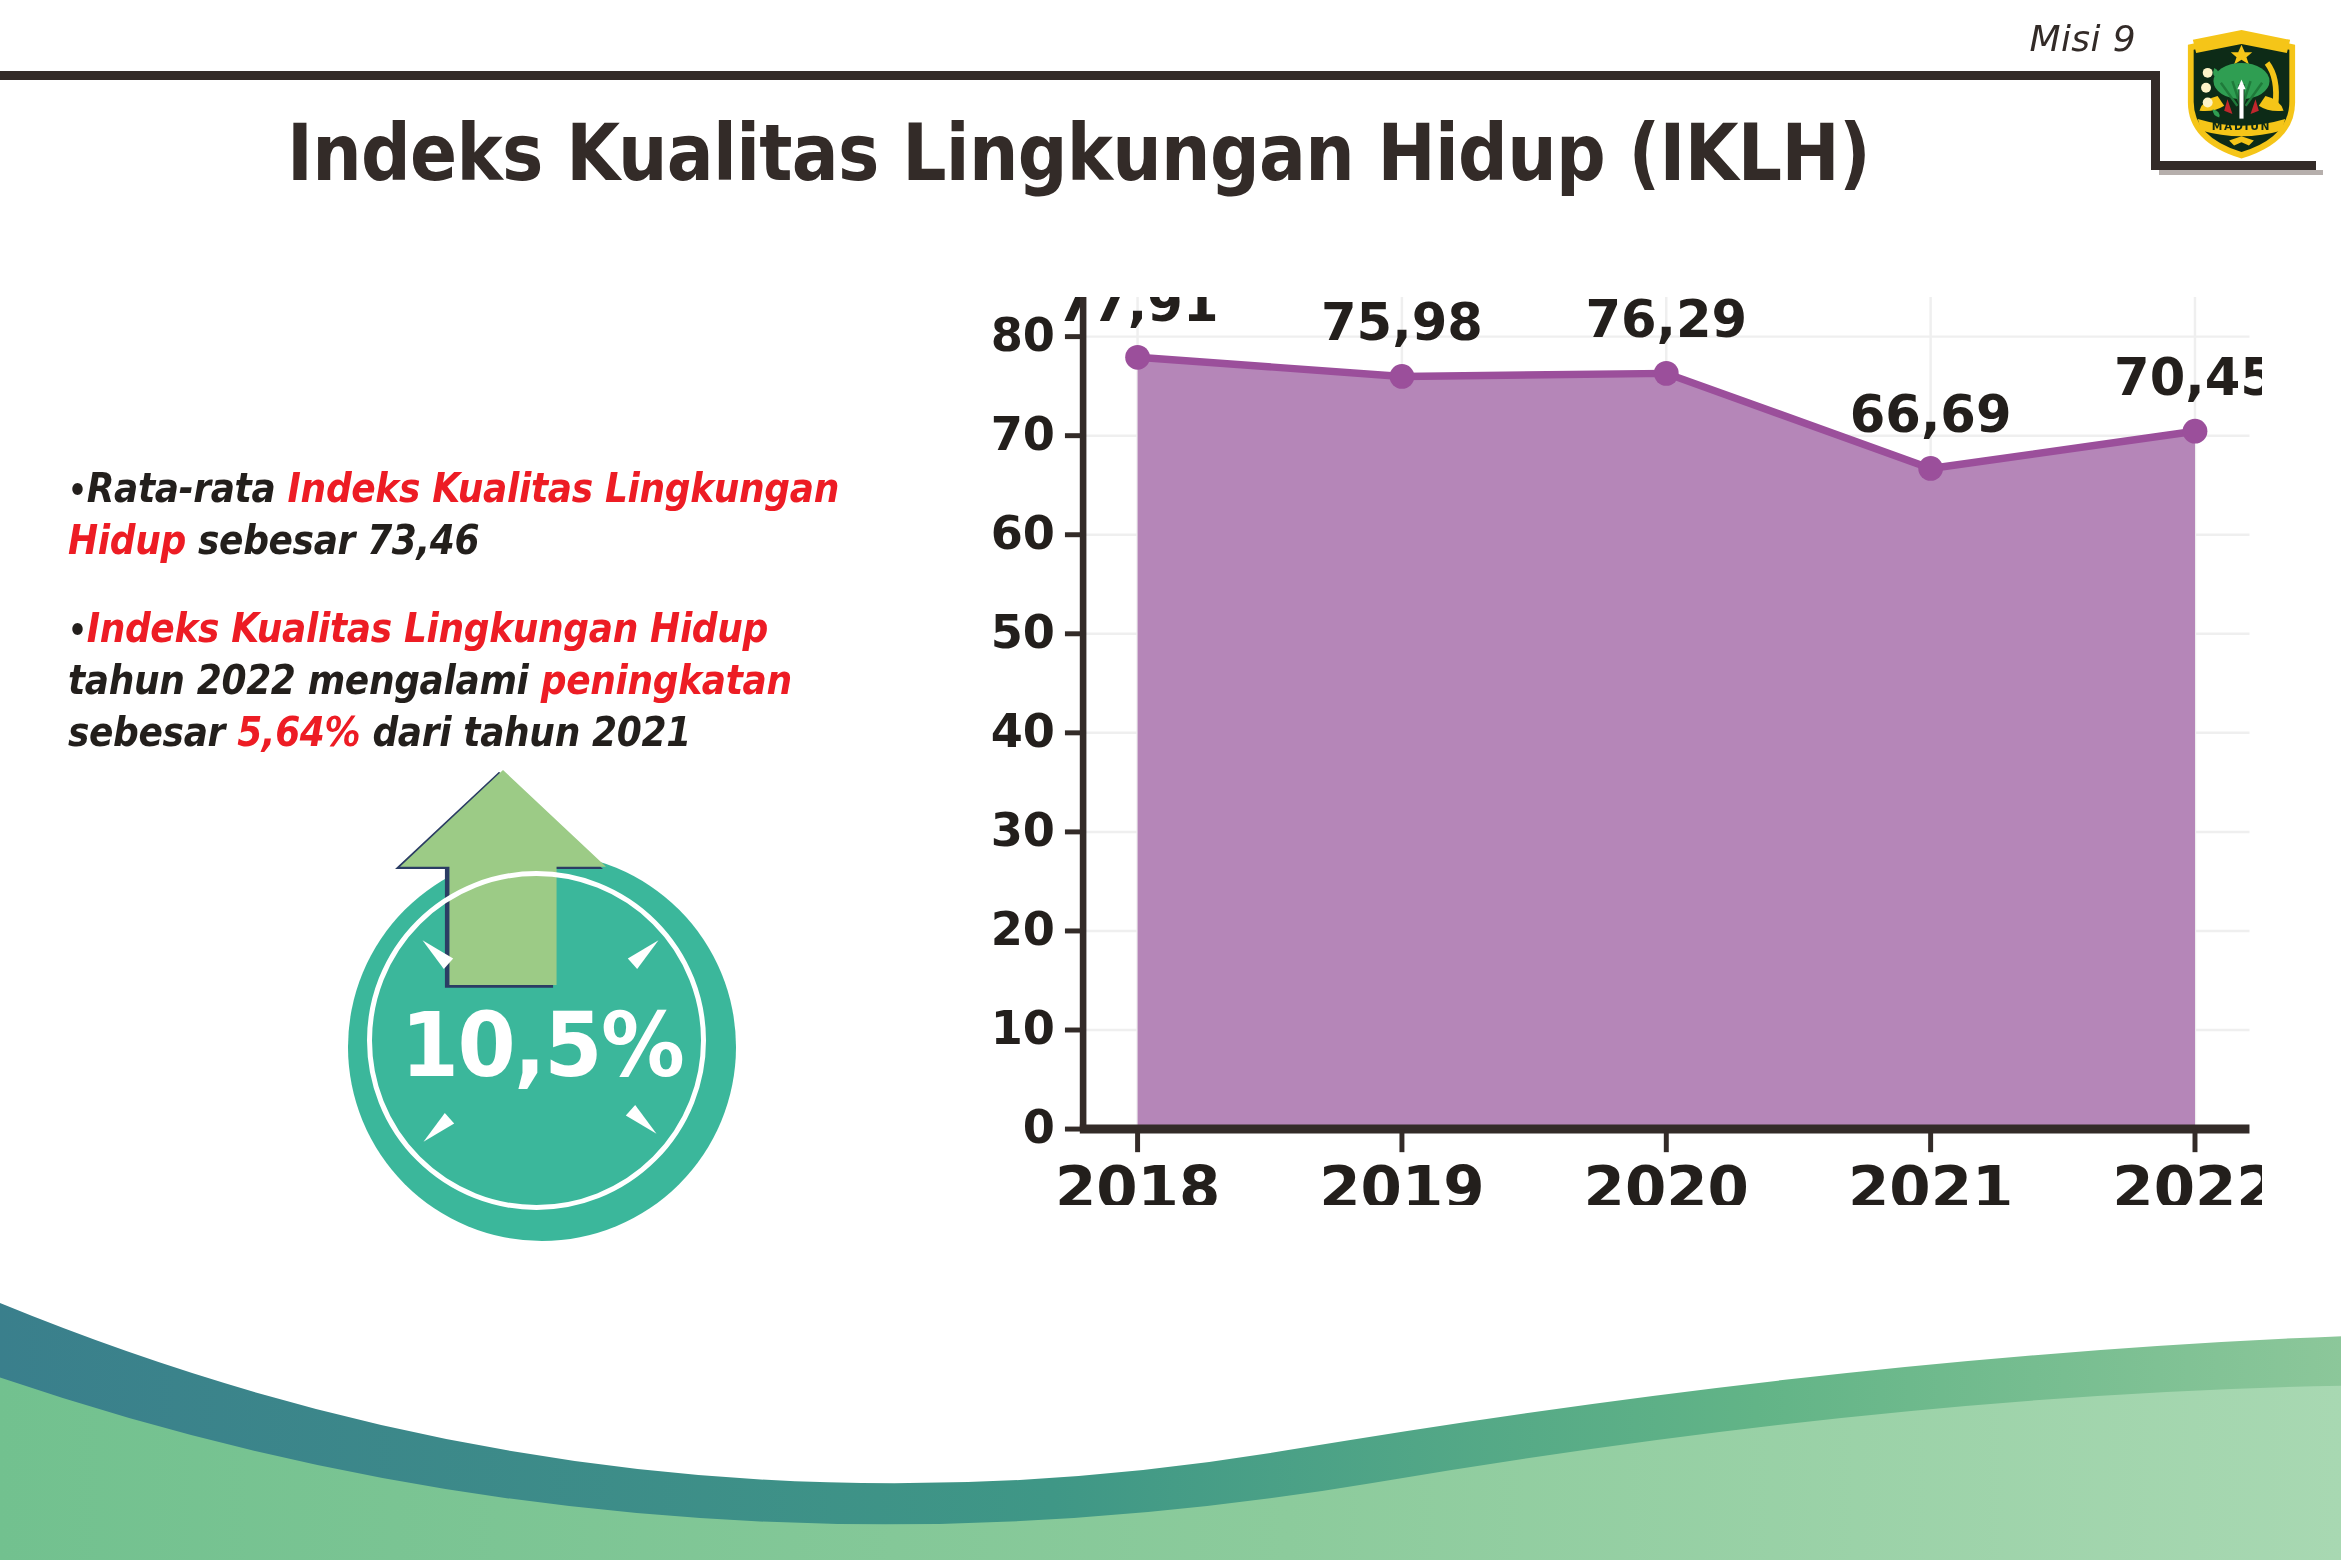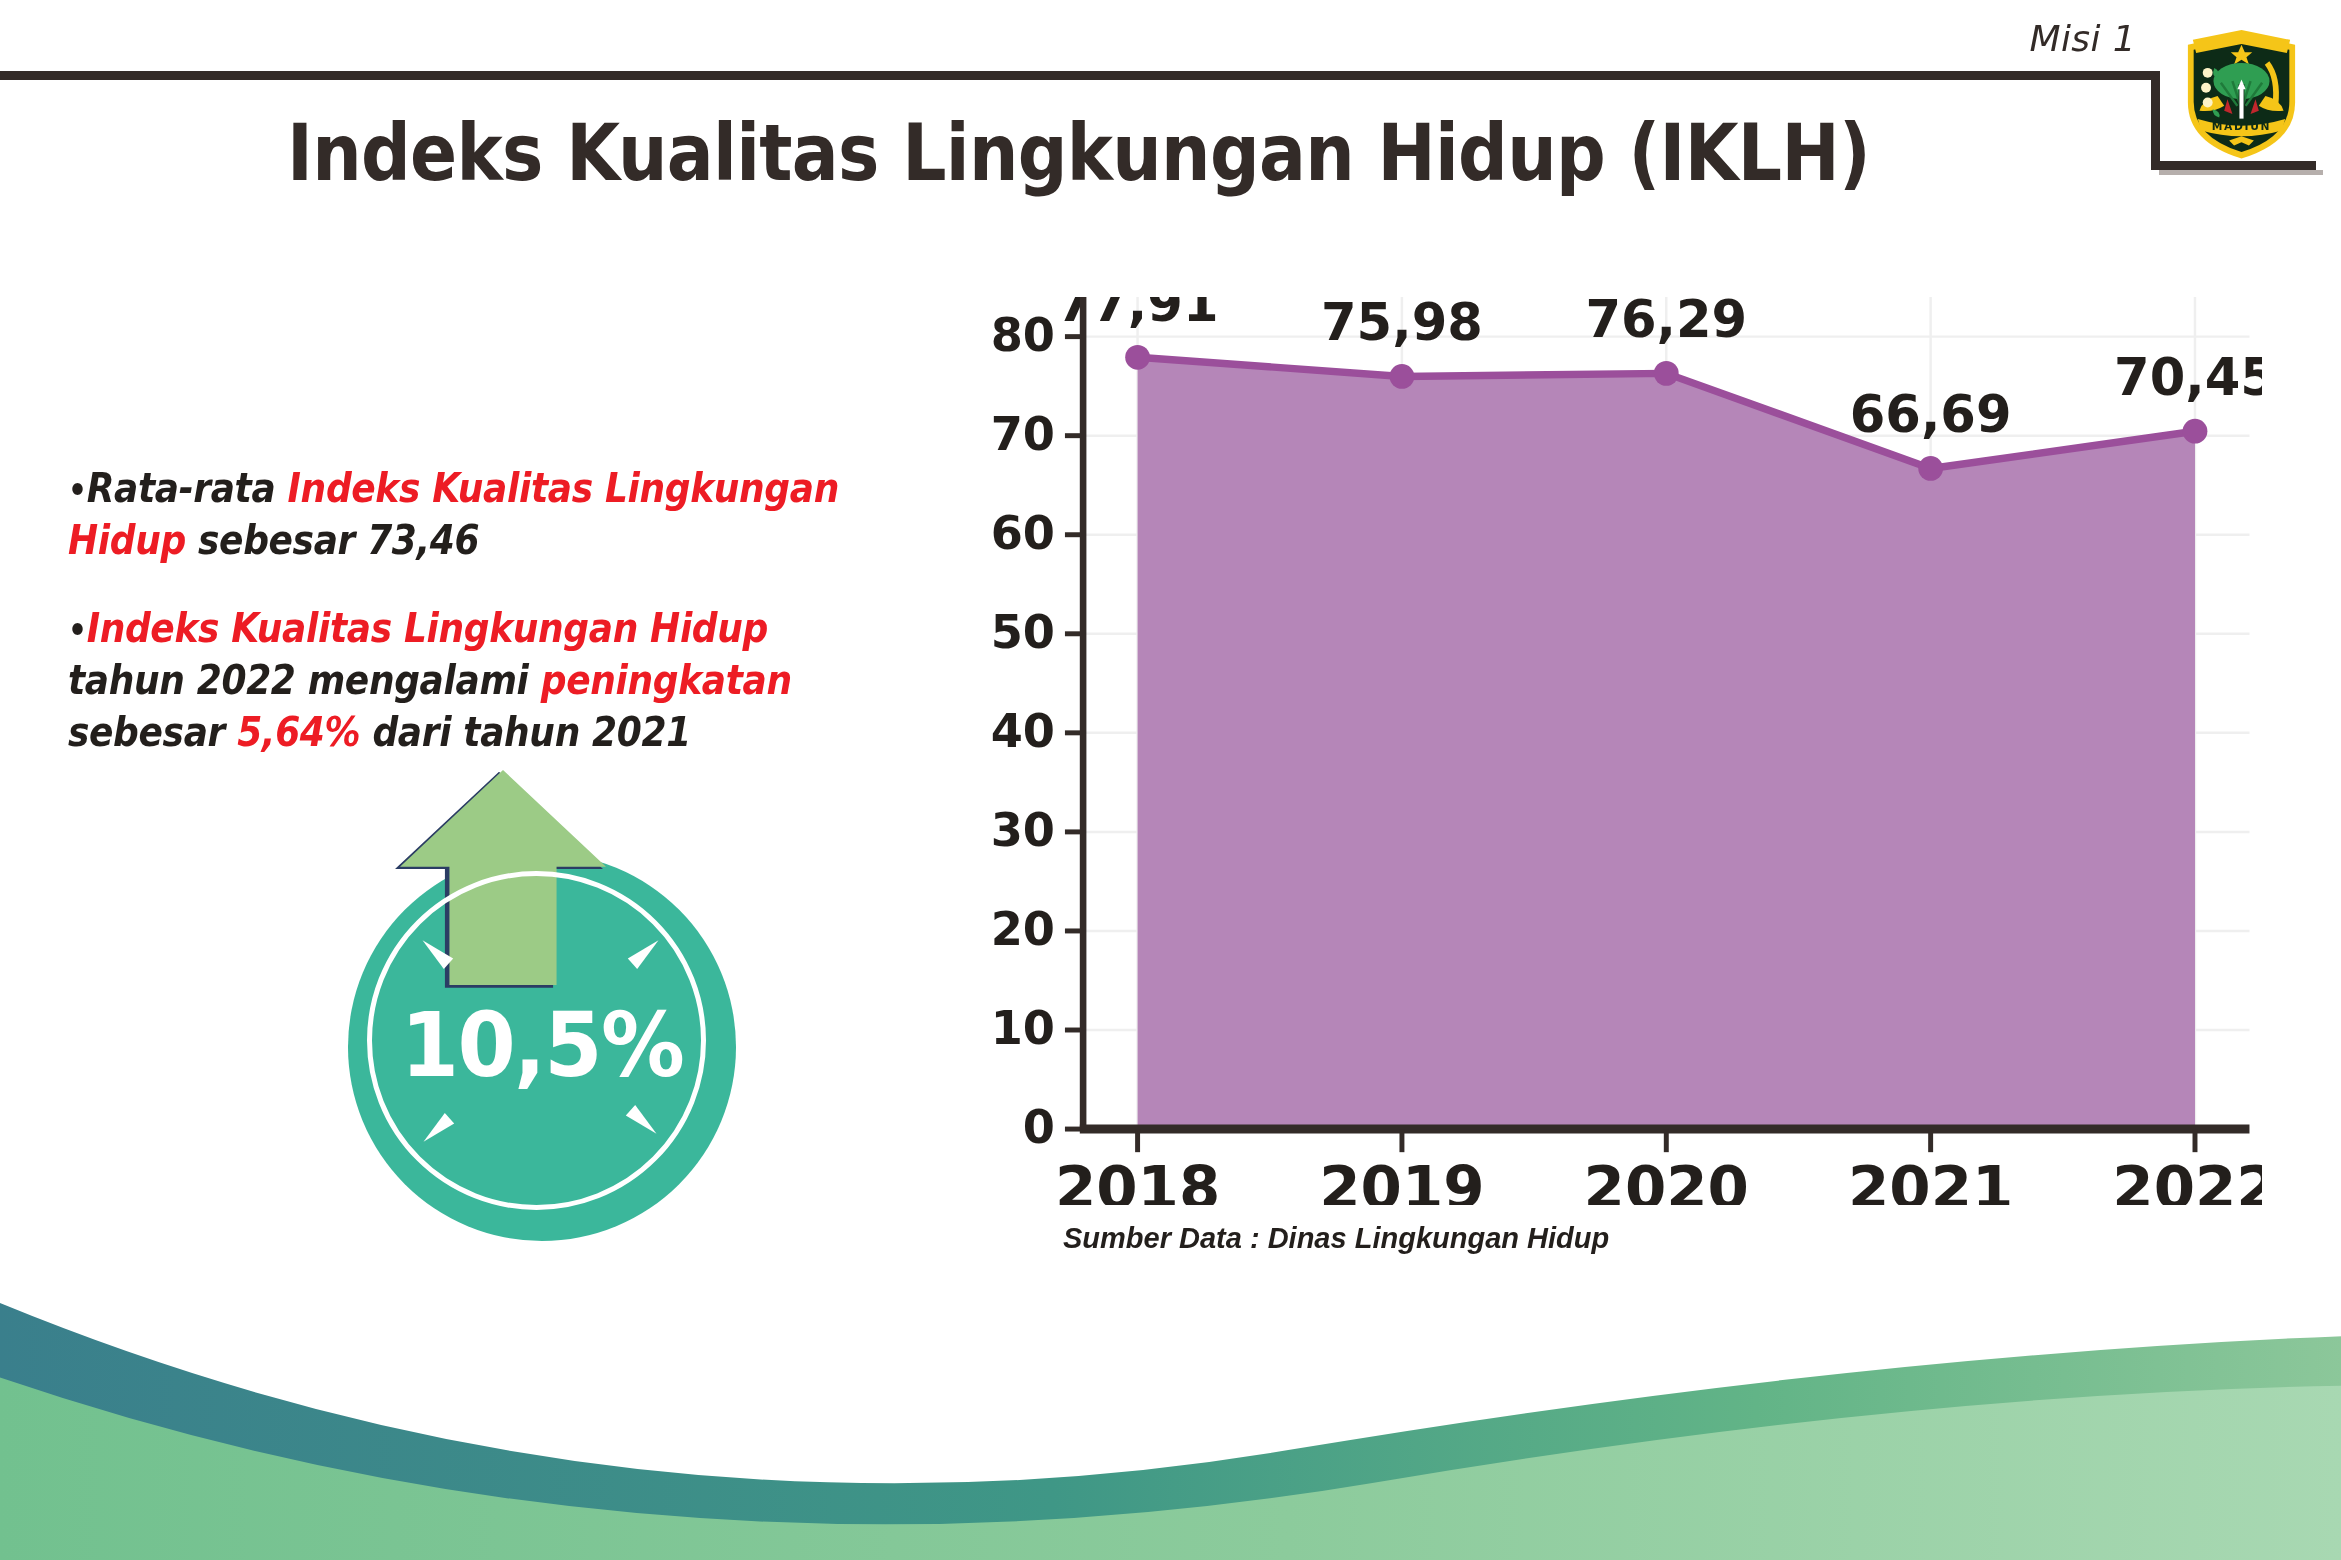--- a/index.html
+++ b/index.html
@@ -235,21 +235,21 @@
     width: 2342px;
     height: 273px;
     overflow: hidden;
   }
 </style>
 </head>
 <body>
 
 <div id="header-rule"></div>
 
-<div id="misi-label">Misi 1</div>
+<div id="misi-label">Misi 9</div>
 
 <div id="logo-bracket-v"></div>
 <div id="logo-bracket-h"></div>
 <div id="logo-bracket-sh"></div>
 
 <svg id="crest" viewBox="0 0 154 172">
   <path d="M12 30 L77 16 L142 30 L142 100 Q142 148 77 168 Q12 148 12 100 Z" fill="#f5c518"></path>
   <path d="M19 36 L77 23 L135 36 L135 99 Q135 142 77 160 Q19 142 19 99 Z" fill="#0d2b17"></path>
   <path d="M18 24 L77 12 L136 24 L132 40 L77 29 L22 40 Z" fill="#f5c518"></path>
   <polygon points="77,30 81,39 90,39 83,45 86,54 77,48 68,54 71,45 64,39 73,39" fill="#f5c518"></polygon>
@@ -360,21 +360,20 @@
         <line x1="1479" y1="1008" x2="1479" y2="1036" stroke="#332b28" stroke-width="6"></line>
       </g>
     <g id="x-labels">
         <text x="198" y="1104" text-anchor="middle" font-family="DejaVu Sans, sans-serif" font-weight="bold" font-size="72" fill="#231f1c">2018</text>
         <text x="518.25" y="1104" text-anchor="middle" font-family="DejaVu Sans, sans-serif" font-weight="bold" font-size="72" fill="#231f1c">2019</text>
         <text x="838.5" y="1104" text-anchor="middle" font-family="DejaVu Sans, sans-serif" font-weight="bold" font-size="72" fill="#231f1c">2020</text>
         <text x="1158.75" y="1104" text-anchor="middle" font-family="DejaVu Sans, sans-serif" font-weight="bold" font-size="72" fill="#231f1c">2021</text>
         <text x="1479" y="1104" text-anchor="middle" font-family="DejaVu Sans, sans-serif" font-weight="bold" font-size="72" fill="#231f1c">2022</text>
       </g>
   </svg>
-  <div id="chart-source">Sumber Data : Dinas Lingkungan Hidup</div>
 </div>
 
 <div id="footer">
   <svg width="2342" height="273" viewBox="0 0 2836 330">
     <defs>
       <linearGradient id="gradBand" x1="0" y1="0" x2="1" y2="0">
         <stop offset="0%" stop-color="#3a7f8c"></stop>
         <stop offset="45%" stop-color="#3f9786"></stop>
         <stop offset="75%" stop-color="#62b487"></stop>
         <stop offset="100%" stop-color="#8cc79a"></stop>

